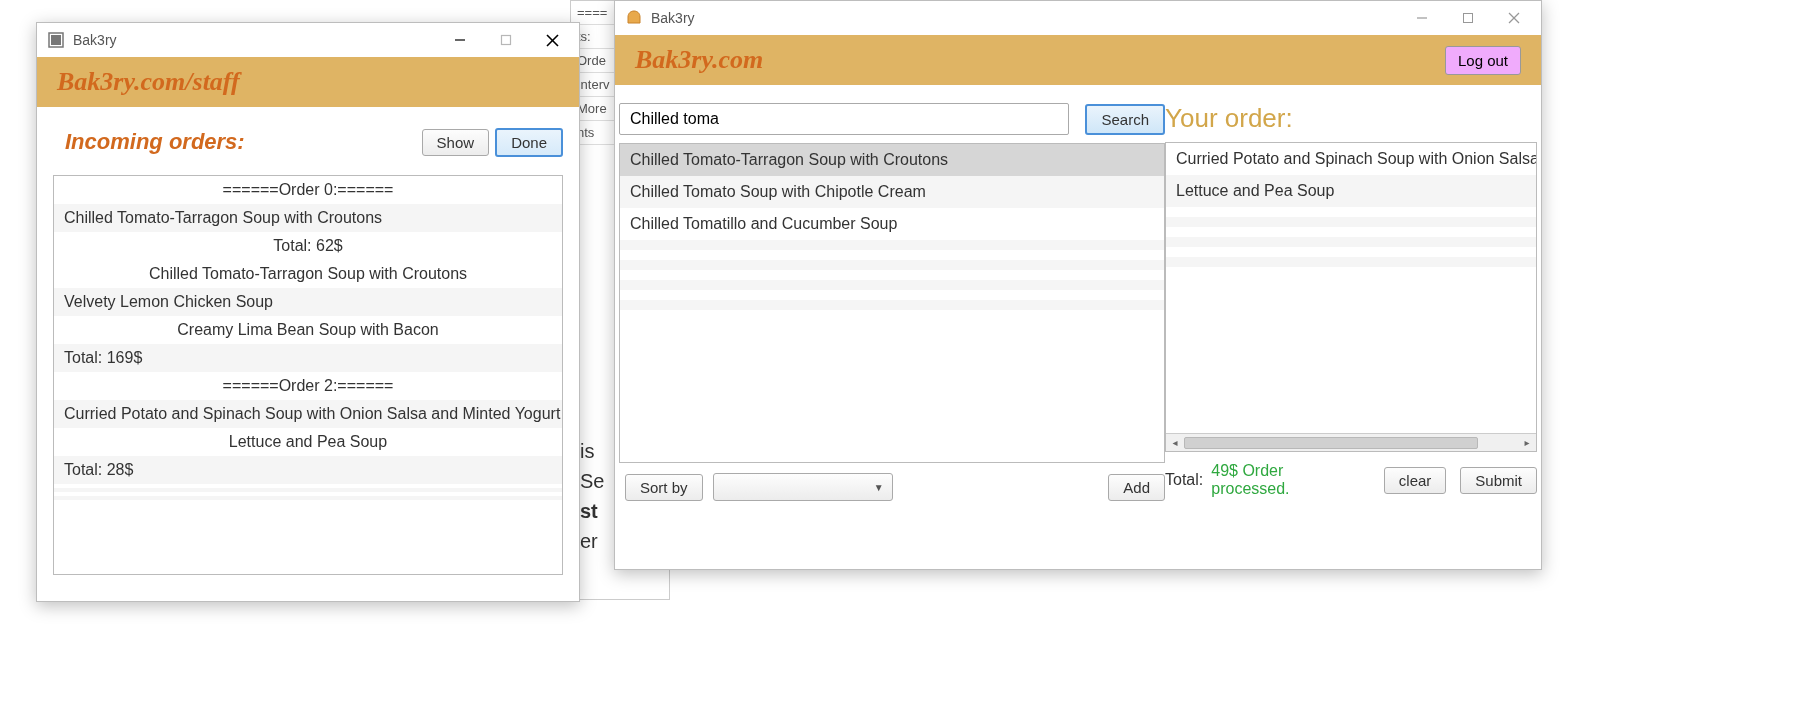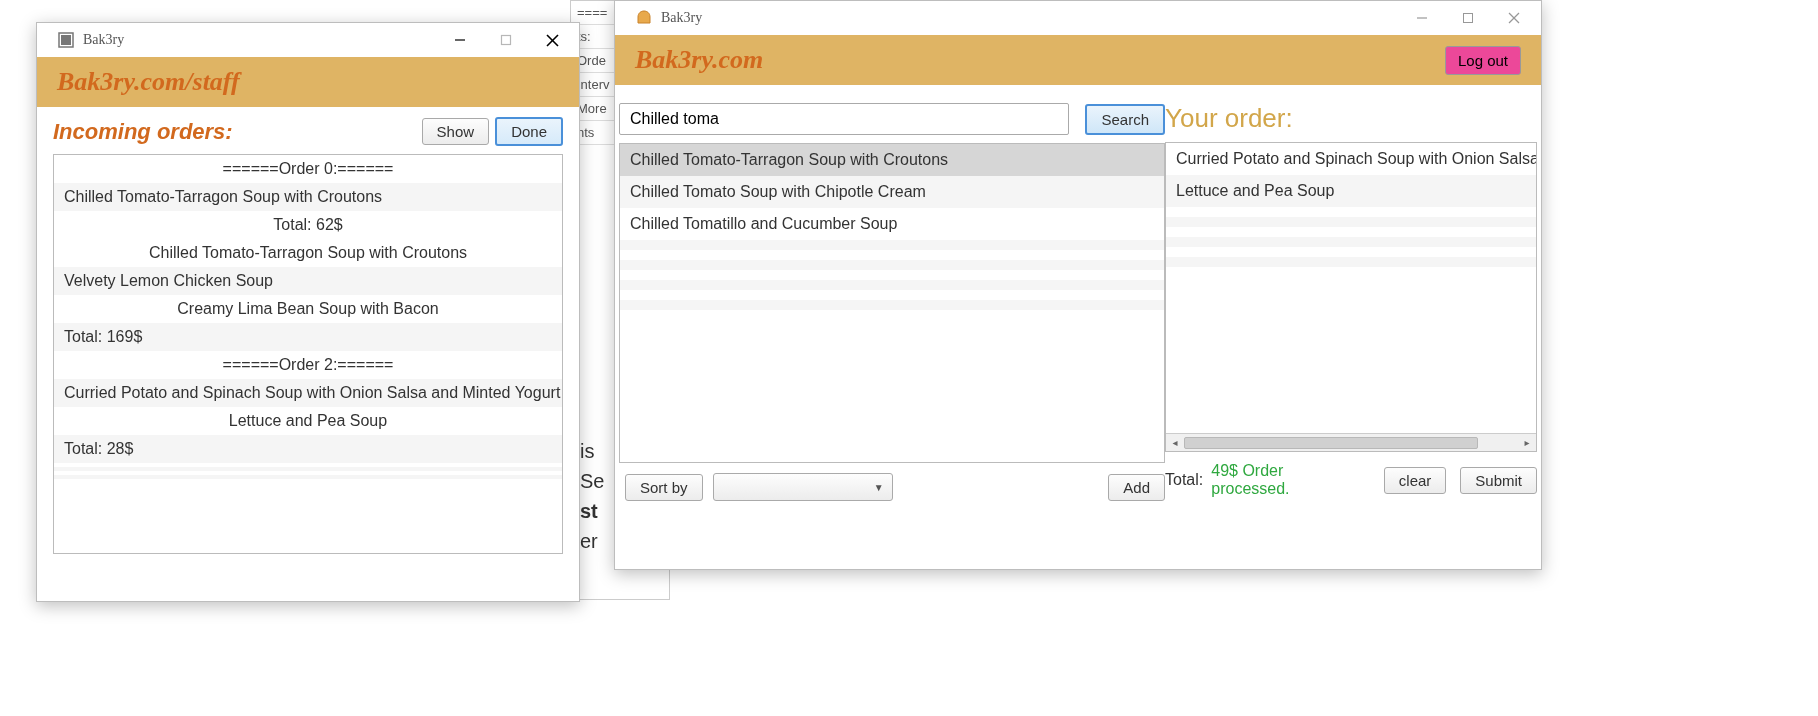--- a/index.html
+++ b/index.html
@@ -47,26 +47,25 @@
   .window {
     position: absolute;
     background: #ffffff;
     border: 1px solid #bdbdbd;
     box-shadow: 0 4px 16px rgba(0,0,0,0.25);
   }
   .titlebar {
     height: 34px;
     display: flex;
     align-items: center;
-    padding: 0 4px 0 20px;
+    padding: 0 4px 0 10px;
     background: #ffffff;
     color: #555;
     font-size: 14px;
     user-select: none;
-    font-family: Liberation Serif, serif;
   }
   .titlebar .app-icon {
     width: 18px; height: 18px;
     margin-right: 8px;
     display: flex; align-items: center; justify-content: center;
   }
   .titlebar .title { flex: 1; }
   .titlebar .win-controls { display: flex; }
   .titlebar .win-btn {
     width: 46px; height: 32px;
@@ -102,21 +101,21 @@
   .staff-content {
     padding: 10px 16px 16px;
   }
   .staff-header-row {
     display: flex;
     align-items: center;
     margin-bottom: 8px;
   }
   .staff-header-row h2 {
     flex: 1;
-    margin: 0;
+    margin: 12px;
     font-style: italic;
     font-weight: 600;
     font-size: 22px;
     color: #d2691e;
   }
   .btn {
     background: linear-gradient(#fdfdfd, #ececec);
     border: 1px solid #a9a9a9;
     border-radius: 3px;
     padding: 4px 14px;
@@ -149,21 +148,21 @@
   
   .cust-window {
     left: 614px;
     top: 0;
     width: 928px;
     height: 570px;
     z-index: 6;
   }
   .brand-bar .logout {
     margin-left: auto;
-    background: #ec4899;
+    background: #f0abfc;
     border: 1px solid #999;
     border-radius: 3px;
     padding: 5px 12px;
     font-size: 15px;
   }
   .cust-content {
     padding: 18px 4px 16px;
     display: flex;
   }
   .col-left { flex: 1; display: flex; flex-direction: column; }

